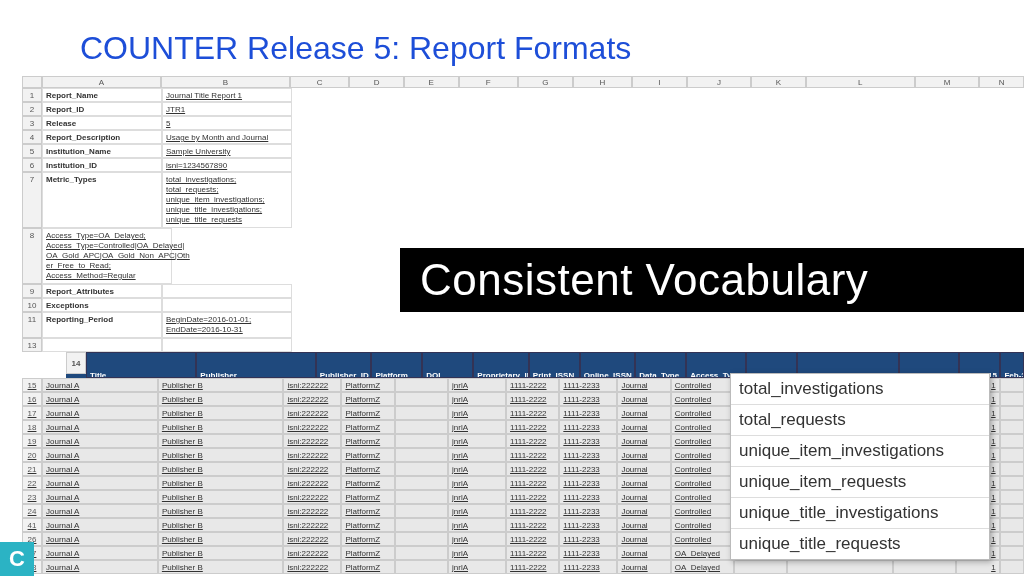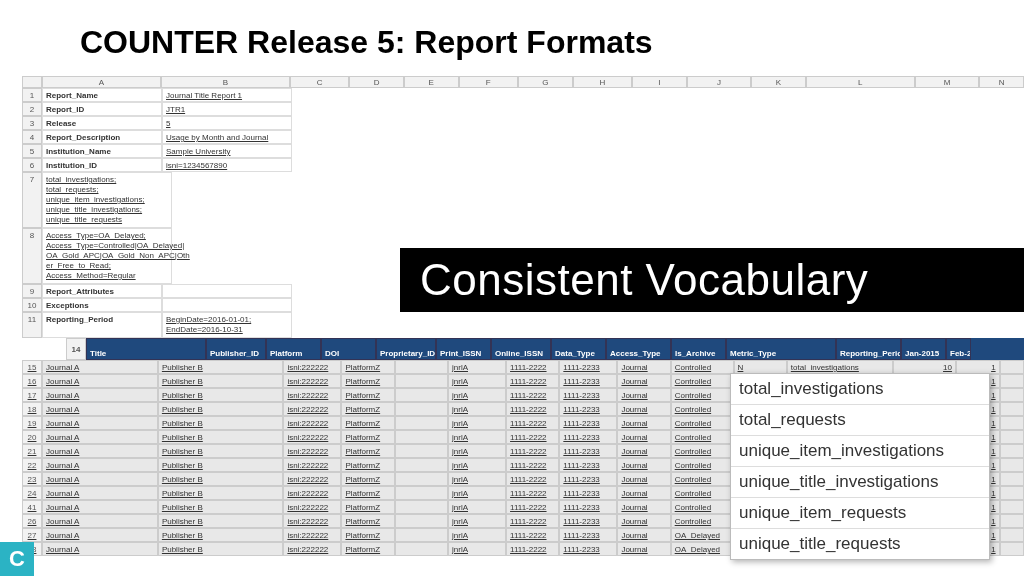--- a/index.html
+++ b/index.html
@@ -2,22 +2,22 @@
 <html><head>
 <meta charset="utf-8">
 <style>
   * { margin:0; padding:0; box-sizing:border-box; }
   body {
     width:1024px; height:576px;
     font-family:"Segoe UI", Arial, sans-serif;
     background:#fff; color:#000; overflow:hidden; position:relative;
   }
   .slide-title {
-    position:absolute; left:80px; top:24px;
-    font-size:32px; font-weight:700; color:#000000;
+    position:absolute; left:80px; top:30px;
+    font-size:32px; font-weight:400; color:#1d4ed8;
   }
   .sheet {
     position:absolute; left:22px; top:76px; right:0;
     font-size:8px; color:#333;
     background:#fff;
   }
   .col-hdr-row { display:flex; }
   .col-hdr {
     background:#f2f2f2; border:0.5px solid #ccc;
     text-align:center; font-size:8px; color:#555;
@@ -36,21 +36,21 @@
     overflow:hidden; white-space:nowrap;
   }
   .meta-b {
     width:130px; border:0.5px solid #ddd; padding:0 3px;
     height:14px; line-height:14px;
     overflow:visible; white-space:pre-line;text-decoration:underline;
   }
   .meta-b.multi { height:auto; line-height:10px; padding:2px 3px; }
   .hdr-row { display:flex; background:#1f497d; color:#fff; font-weight:700;margin-left:44px; }
   .hdr-cell {
-    border:0.5px solid #335; padding:4px 3px;
+    border:0.5px solid #335; padding:12px 3px;
     height:22px; line-height:22px; font-size:8px;
     overflow:hidden; white-space:nowrap;
   }
   .data-row { display:flex; background:#e8e8e8;text-decoration:underline; }
   .data-cell {
     border:0.5px solid #ccc; padding:0 3px;
     height:14px; line-height:14px;
     overflow:hidden; white-space:nowrap;
     color:#333;
   }
@@ -132,20 +132,21 @@
       <div class="meta-a">Institution_Name</div>
       <div class="meta-b">Sample University</div>
     </div>
       <div class="meta-row">
       <div class="row-num">6</div>
       <div class="meta-a">Institution_ID</div>
       <div class="meta-b">isni=1234567890</div>
     </div>
       <div class="meta-row">
       <div class="row-num" style="height:auto">7</div>
+      <div class="meta-a" style="height:auto">Metric_Types</div>
       <div class="meta-b multi">total_investigations; total_requests;
 unique_item_investigations;
 unique_title_investigations;
 unique_title_requests</div>
     </div>
       <div class="meta-row">
       <div class="row-num" style="height:auto">8</div>
       <div class="meta-b multi">Access_Type=OA_Delayed;
 Access_Type=Controlled|OA_Delayed|
 OA_Gold_APC|OA_Gold_Non_APC|Oth
@@ -161,24 +162,30 @@
       <div class="row-num">10</div>
       <div class="meta-a">Exceptions</div>
       <div class="meta-b"></div>
     </div>
       <div class="meta-row">
       <div class="row-num" style="height:auto">11</div>
       <div class="meta-a" style="height:auto">Reporting_Period</div>
       <div class="meta-b multi">BeginDate=2016-01-01;
 EndDate=2016-10-31</div>
     </div>
+      <div class="meta-row">
+      <div class="row-num">13</div>
+      <div class="meta-a"></div>
+      <div class="meta-b"></div>
+    </div>
     </div>
   <div class="hdr-row" id="hdrrow">
       <div class="row-num" style="background:#f2f2f2;color:#555;height:22px;line-height:22px">14</div>
       <div class="hdr-cell w-title">Title</div>
+      <div class="hdr-cell w-pub">Publisher</div>
       <div class="hdr-cell w-pid">Publisher_ID</div>
       <div class="hdr-cell w-plat">Platform</div>
       <div class="hdr-cell w-doi">DOI</div>
       <div class="hdr-cell w-prop">Proprietary_ID</div>
       <div class="hdr-cell w-pissn">Print_ISSN</div>
       <div class="hdr-cell w-oissn">Online_ISSN</div>
       <div class="hdr-cell w-dt">Data_Type</div>
       <div class="hdr-cell w-at">Access_Type</div>
       <div class="hdr-cell w-arc">Is_Archive</div>
       <div class="hdr-cell w-mt">Metric_Type</div>
@@ -440,17 +447,17 @@
     <div class="data-cell w-feb"></div>
   </div>
     </div>
 </div>
 
 <div class="overlay-title">Consistent Vocabulary</div>
 <div class="overlay-list" id="ovlist">
     <div>total_investigations</div>
     <div>total_requests</div>
     <div>unique_item_investigations</div>
+    <div>unique_item_requests</div>
     <div>unique_title_investigations</div>
-    <div>unique_item_requests</div>
     <div>unique_title_requests</div>
   </div>
 <div class="c-badge">C</div>
 
 </body></html>

